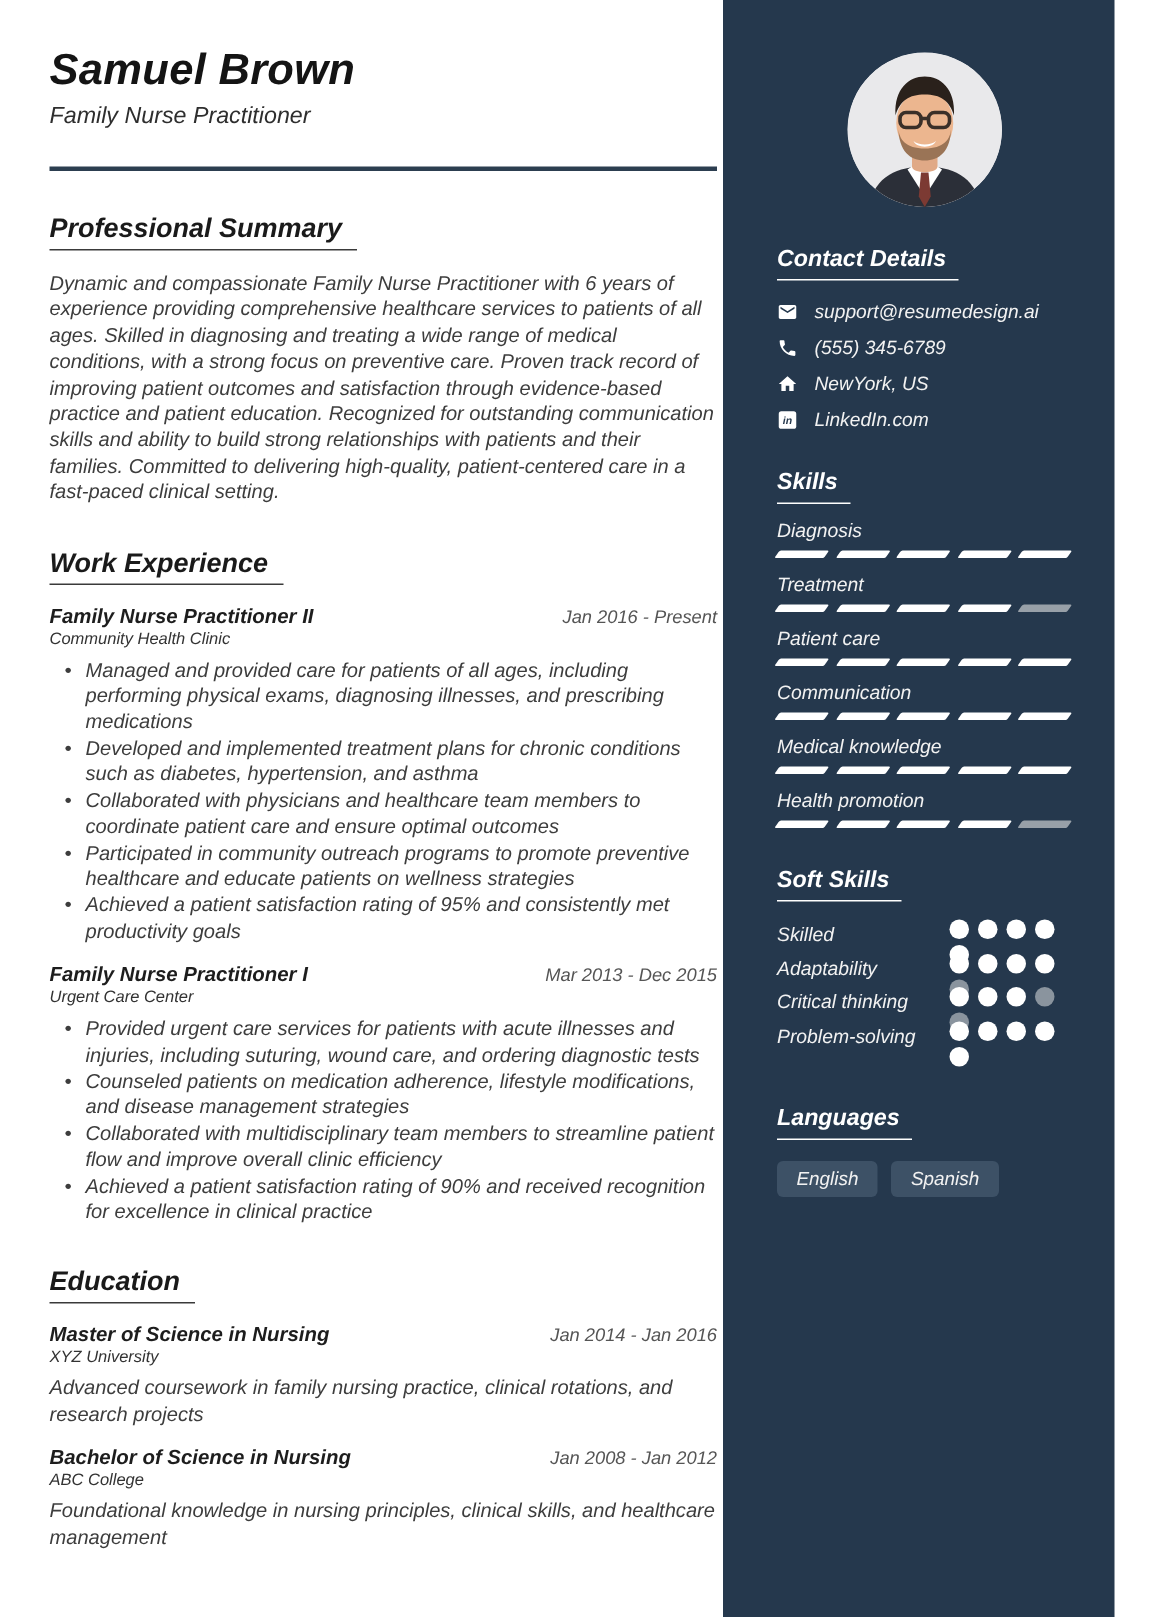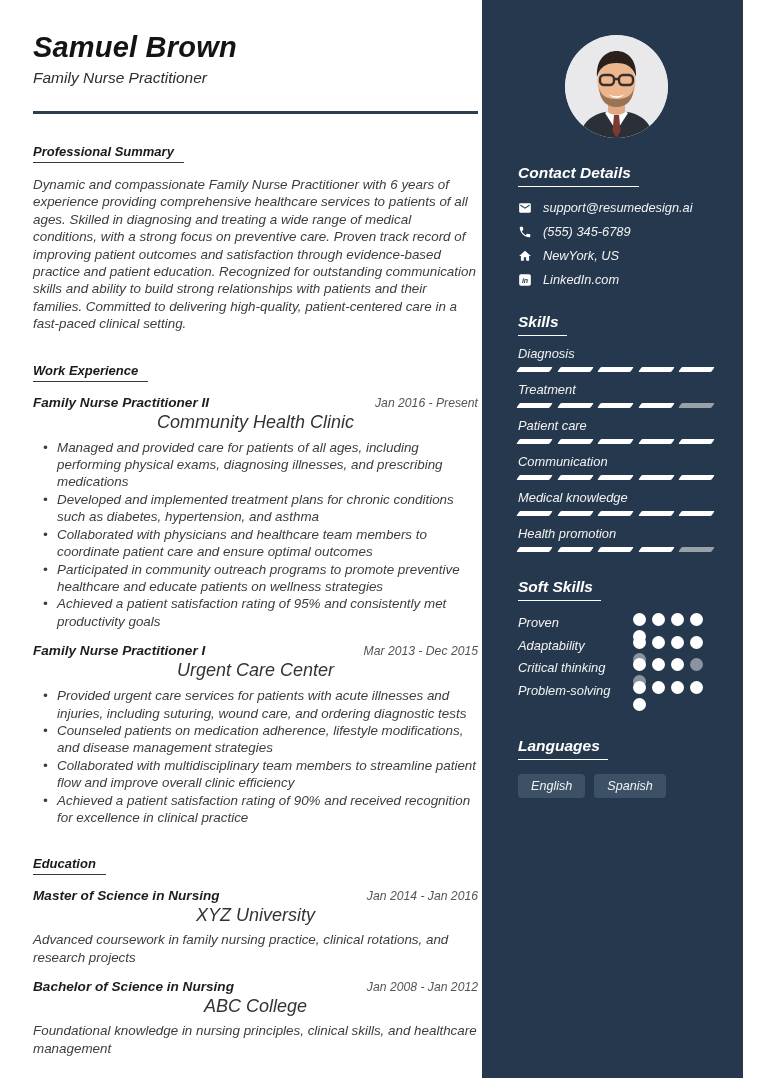--- a/index.html
+++ b/index.html
@@ -7,29 +7,29 @@
   body { font-family:"Liberation Sans", sans-serif; }
   .page { position:relative; width:768px; height:1078px; background:#fff; overflow:hidden;font-style:italic; }
 
   
   .main { position:absolute; left:33px; top:0; width:445px; color:#3d3d3d; }
   .name { margin-top:31px; font-size:29px; font-weight:700; color:#141414; letter-spacing:.2px; }
   .job-title-sub { margin-top:5px; font-size:15.5px; color:#2e2e2e; }
   .divider { margin-top:24px; height:3px; background:#2c3e50; }
 
   .section { margin-top:28px; }
-  .sec-head { display:inline-block; font-size:13px; font-weight:700; color:#1a1a1a;
+  .sec-head { display:inline-block; font-size:18px; font-weight:700; color:#1a1a1a;
               padding:0 10px 3px 0; border-bottom:1.6px solid #3a3a3a; }
   .summary-text { margin-top:13px; font-size:13.4px; line-height:17.4px; color:#3d3d3d; }
 
   .job { margin-top:13px; }
   .row-head { display:flex; justify-content:space-between; align-items:flex-start; }
   .role { font-size:13.6px; font-weight:700; color:#1d1d1d; }
   .dates { font-size:12.2px; color:#555; white-space:nowrap; padding-top:1px; }
-  .org { margin-top:2px; font-size:18px; color:#333;text-align:center; }
+  .org { margin-top:2px; font-size:11px; color:#333; }
   ul.bullets { margin-top:6px; list-style:none; }
   ul.bullets li { position:relative; padding-left:24px; font-size:13.4px; line-height:17.4px; color:#3d3d3d; }
   ul.bullets li::before { content:"•"; position:absolute; left:10px; top:0; color:#3d3d3d; }
 
   .edu-entry { margin-top:13px; }
   .edu-desc { margin-top:5px; font-size:13.4px; line-height:17.4px; color:#3d3d3d; }
 
   
   .sidebar { position:absolute; left:482px; top:0; width:261px; height:1078px;
              background:#25384d; color:#fff; padding:0 28px 0 36px; }
@@ -263,21 +263,21 @@
             <span class="seg"></span>
             <span class="seg off"></span>
           </div>
       </div>
     </div>
 
     <div class="side-sec">
       <div class="side-head">Soft Skills</div>
       <div class="soft-list">
         <div class="soft-row">
-          <span class="soft-label">Proven</span>
+          <span class="soft-label">Skilled</span>
           <span class="dots">
               <span class="dot"></span>
               <span class="dot"></span>
               <span class="dot"></span>
               <span class="dot"></span>
               <span class="dot"></span>
             </span>
         </div>
         <div class="soft-row">
           <span class="soft-label">Adaptability</span>

